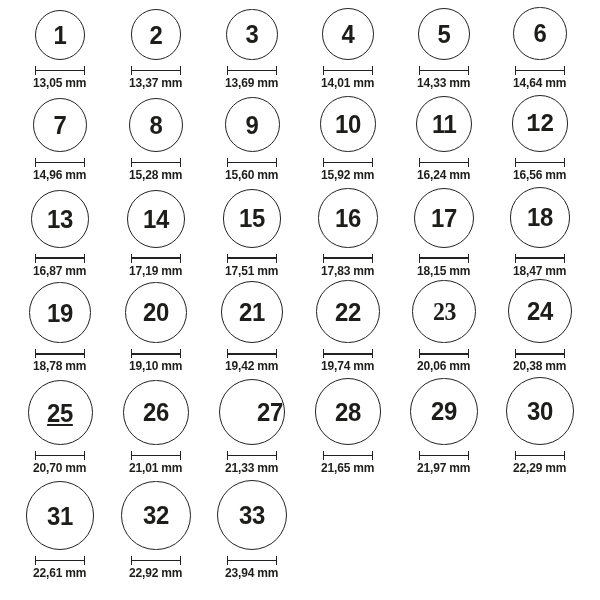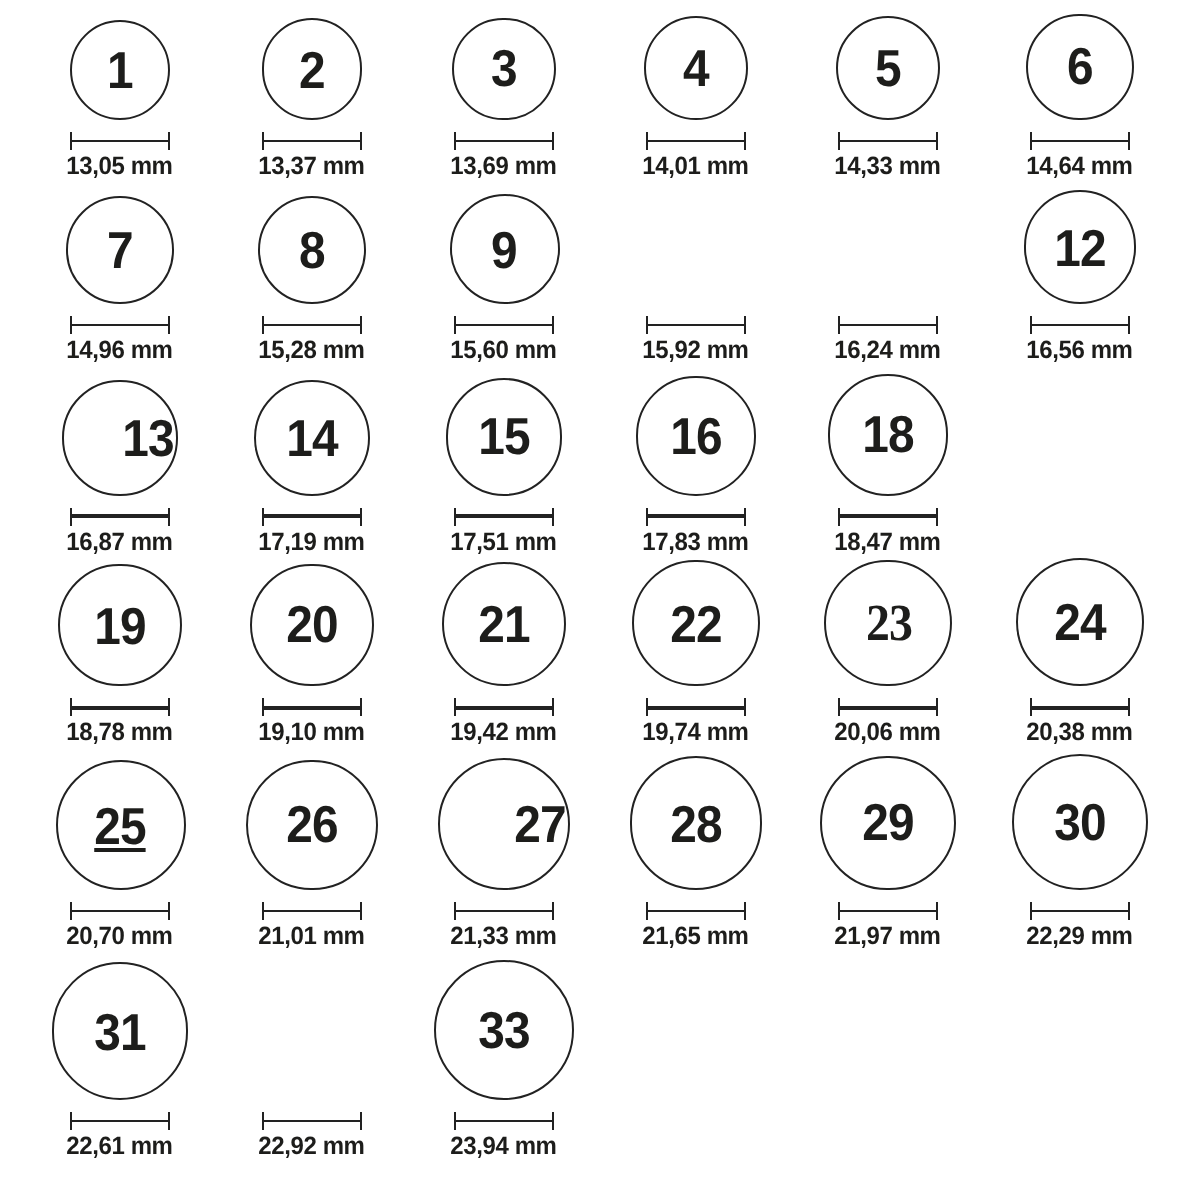--- a/index.html
+++ b/index.html
@@ -155,40 +155,46 @@
 
   <div class="cell">
     <div class="circle" style="width: 55px; height: 55px;">
       <span class="num">9</span>
     </div>
     <div class="measure"></div>
     <div class="label">15,60 mm</div>
   </div>
 
   <div class="cell">
+    <div class="circle" style="width: 55.625px; height: 55.625px;">
+      <span class="num">10</span>
+    </div>
     <div class="measure"></div>
     <div class="label">15,92 mm</div>
   </div>
 
   <div class="cell">
+    <div class="circle" style="width: 56.25px; height: 56.25px;">
+      <span class="num">11</span>
+    </div>
     <div class="measure"></div>
     <div class="label">16,24 mm</div>
   </div>
 
   <div class="cell">
-    <div class="circle" style="width: 56.875px; height: 56.875px;">
+    <div class="circle" style="width: 56.875px; height: 56.875px; font-family: Liberation Mono, monospace;">
       <span class="num">12</span>
     </div>
     <div class="measure"></div>
     <div class="label">16,56 mm</div>
   </div>
 </div>
     <div class="row row3">
   <div class="cell">
-    <div class="circle" style="width: 57.5px; height: 57.5px; justify-content: flex-end;">
+    <div class="circle" style="width: 57.5px; height: 57.5px;">
       <span class="num">13</span>
     </div>
     <div class="measure"></div>
     <div class="label">16,87 mm</div>
   </div>
 
   <div class="cell">
     <div class="circle" style="width: 58.125px; height: 58.125px; text-align: right;">
       <span class="num">14</span>
     </div>
@@ -205,20 +211,27 @@
   </div>
 
   <div class="cell">
     <div class="circle" style="width: 59.375px; height: 59.375px;">
       <span class="num">16</span>
     </div>
     <div class="measure"></div>
     <div class="label">17,83 mm</div>
   </div>
 
+  <div class="cell">
+    <div class="circle" style="width: 60px; height: 60px;">
+      <span class="num">17</span>
+    </div>
+    <div class="measure"></div>
+    <div class="label">18,15 mm</div>
+  </div>
 
   <div class="cell">
     <div class="circle" style="width: 60.625px; height: 60.625px; justify-content: center;">
       <span class="num">18</span>
     </div>
     <div class="measure"></div>
     <div class="label">18,47 mm</div>
   </div>
 </div>
     <div class="row row4">
@@ -322,20 +335,23 @@
     <div class="row row6">
   <div class="cell">
     <div class="circle" style="width: 68.75px; height: 68.75px;">
       <span class="num">31</span>
     </div>
     <div class="measure"></div>
     <div class="label">22,61 mm</div>
   </div>
 
   <div class="cell">
+    <div class="circle" style="width: 69.375px; height: 69.375px;">
+      <span class="num">32</span>
+    </div>
     <div class="measure"></div>
     <div class="label">22,92 mm</div>
   </div>
 
   <div class="cell">
     <div class="circle" style="width: 70px; height: 70px;">
       <span class="num">33</span>
     </div>
     <div class="measure"></div>
     <div class="label">23,94 mm</div>

